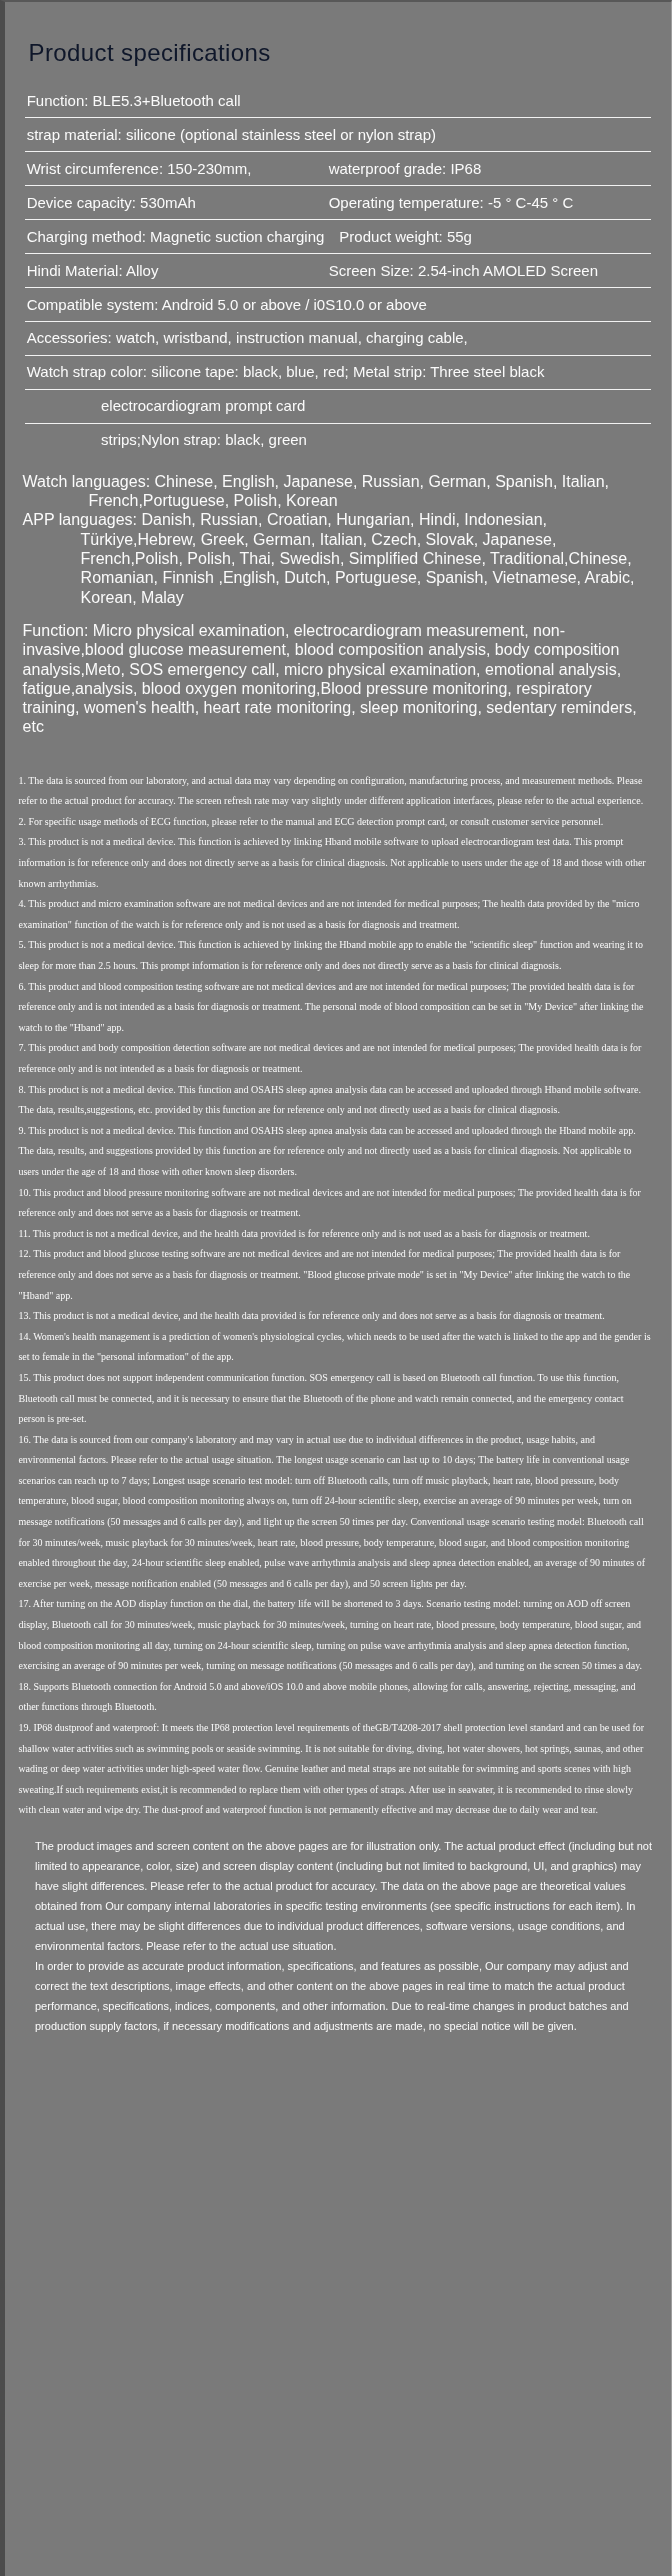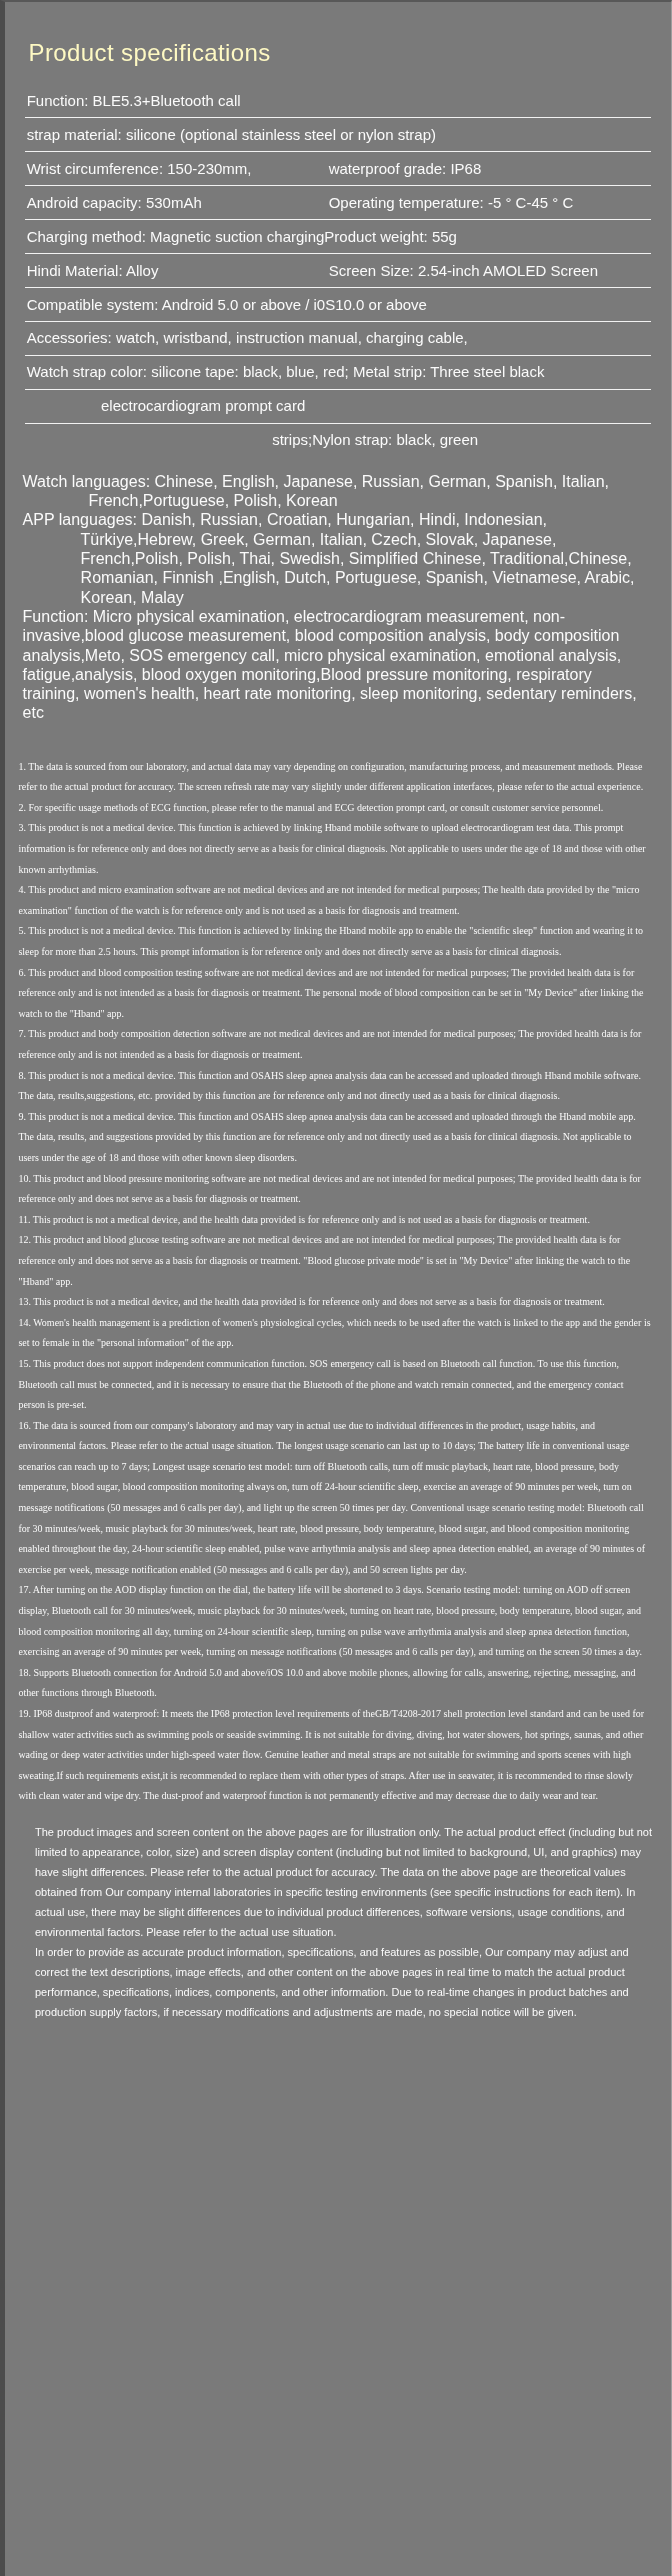--- a/index.html
+++ b/index.html
@@ -14,42 +14,42 @@
     border-right: 1.7px solid #9e9e9e;
     font-family: "Liberation Sans", "DejaVu Sans", sans-serif;
     color: #fbfbfb;
     overflow: hidden;
   }
   .page-title {
     font-size: 24px;
     font-weight: 400;
     letter-spacing: 0.4px;
     margin: 37px 0 0 23.5px;
-    color: #fef9c3;
+    color: #0f172a;
   }
   .specs { margin: 17px 20px 0 20px; }
   .spec-row {
     display: flex;
     font-size: 15px;
     padding: 7.6px 1.7px 8.4px 1.7px;
     border-bottom: 1.7px solid #f2f2f2;
     white-space: nowrap;
   }
-  .spec-row.no-sep { border-bottom: none; justify-content: center; }
+  .spec-row.no-sep { border-bottom: none; }
   .spec-row .col1 { width: 302px; flex: 0 0 auto; }
-  .spec-row.flow .col1 { width: auto; }
+  .spec-row.flow .col1 { width: auto; margin-right: 15px; }
   .spec-row.indent { padding-left: 76px; }
   .langs {
     margin: 15px 18.5px 0 17.6px;
     font-size: 16px;
     line-height: 19.3px;
   }
   .lang-watch { padding-left: 66px; text-indent: -66px; }
   .lang-app   { padding-left: 58px; text-indent: -58px; }
-  .lang-fn    { margin-top: 0; }
+  .lang-fn    { margin-top: 14px; }
   .notes {
     margin: 34px 18.5px 0 13.4px;
     font-size: 10px;
     line-height: 20.6px;
     font-family: Liberation Serif, serif;
   }
   .note { margin: 0; }
   .footer {
     margin: 15px 15px 0 30px;
     font-size: 11px;
@@ -69,21 +69,21 @@
         <span>Function: BLE5.3+Bluetooth call</span>
       </div>
       <div class="spec-row">
         <span>strap material: silicone (optional stainless steel or nylon strap)</span>
       </div>
       <div class="spec-row">
         <span class="col1">Wrist circumference: 150-230mm,</span>
         <span class="col2">waterproof grade: IP68</span>
       </div>
       <div class="spec-row">
-        <span class="col1">Android capacity: 530mAh</span>
+        <span class="col1">Device capacity: 530mAh</span>
         <span class="col2">Operating temperature: -5 ° C-45 ° C</span>
       </div>
       <div class="spec-row flow">
         <span class="col1">Charging method: Magnetic suction charging</span>
         <span class="col2">Product weight: 55g</span>
       </div>
       <div class="spec-row">
         <span class="col1">Hindi Material: Alloy</span>
         <span class="col2">Screen Size: 2.54-inch AMOLED Screen</span>
       </div>

